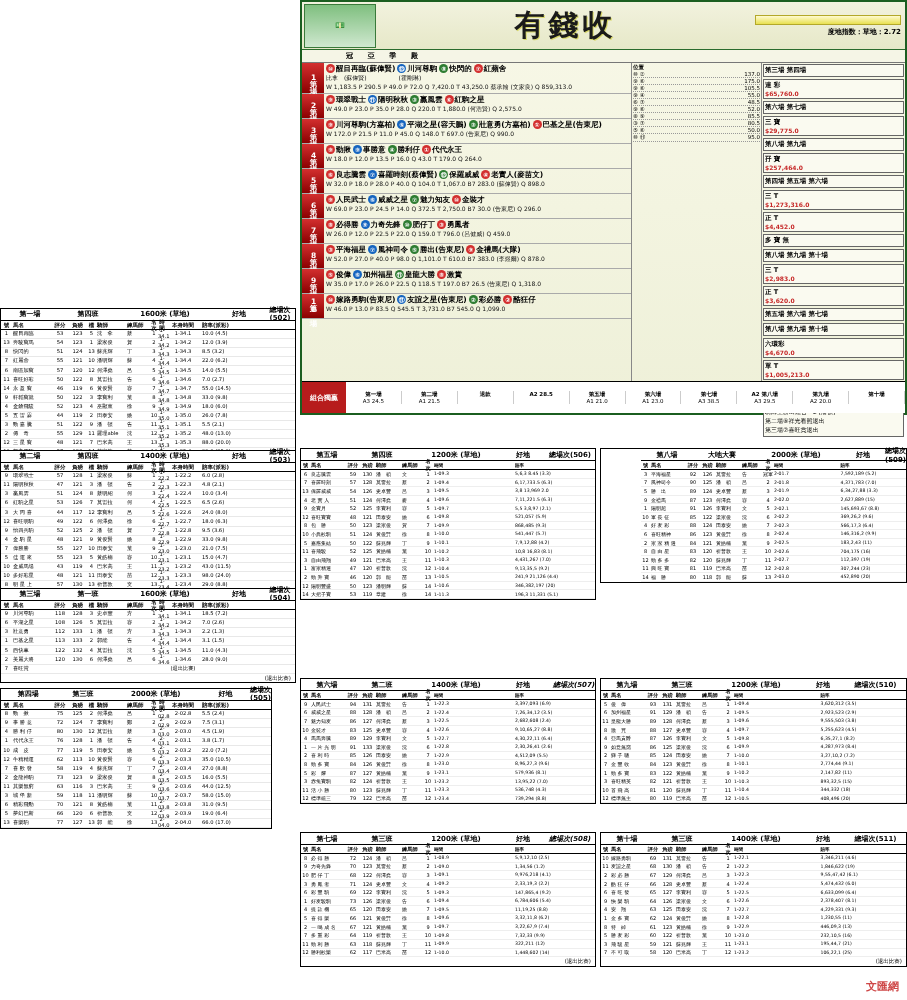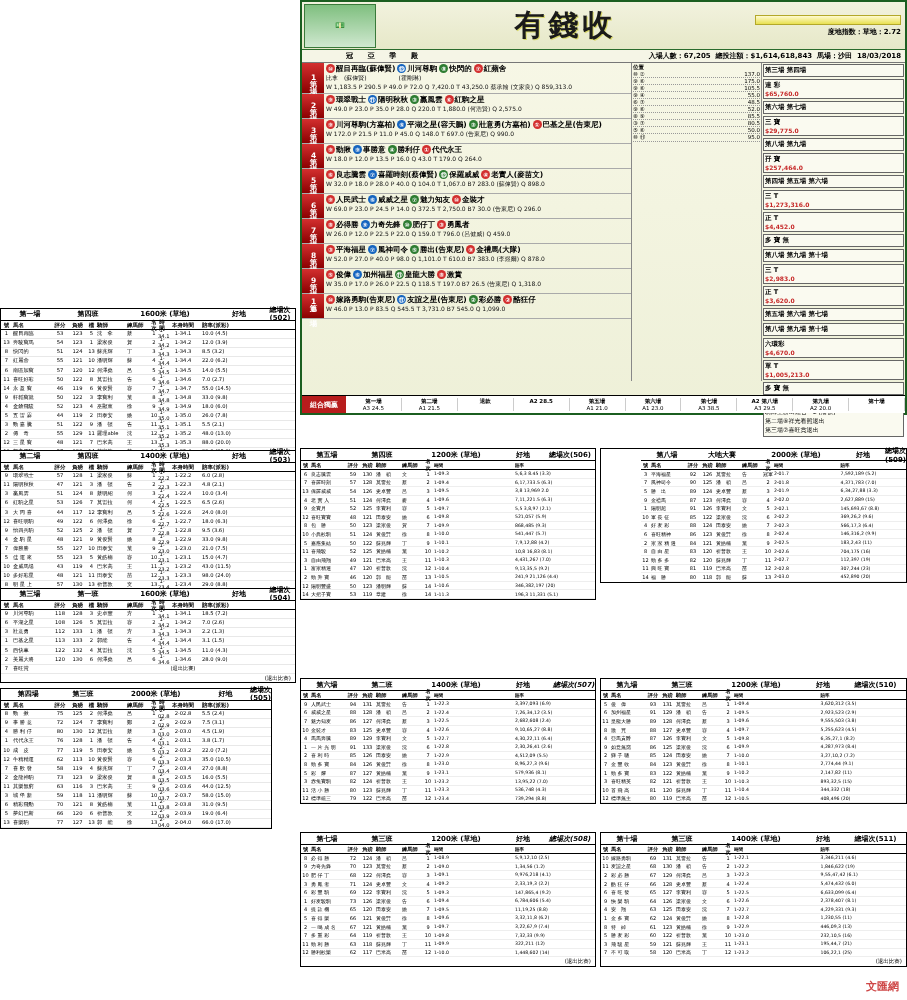--- a/index.html
+++ b/index.html
@@ -134,21 +134,21 @@
   .col-pools { width: 130px; border-right:1px solid #888; font-size:5.5px; padding:1px;}
   .pool-item { display:flex; justify-content:space-between; border-bottom:1px dotted #999; }
   .col-side { flex:1; font-size:6px; padding:1px; }
   .side-box { border:1px solid #666; margin-bottom:2px; padding:1px; background:#fafaf0;}
   .side-title { font-weight:bold; font-size:6.5px; }
   .red-txt { color:#c62828; font-weight:bold; }
 
   .combo-bar {
     position:absolute; left:0; bottom:0; width:100%;
     border-top:1px solid #000; background:#fff; font-size:6px;
-    display:flex; align-items:center; height: 18px;
+    display:flex; align-items:center; height: 32px;
   }
   .combo-label { width:44px; background:#b71c1c; color:#fff; font-weight:bold; text-align:center; font-size:7px; height:100%; display:flex;align-items:center;justify-content:center;}
   .combo-cells { flex:1; display:flex; }
   .combo-cell { flex:1; border-right:1px solid #ccc; text-align:center; font-size:5.5px;}
   .combo-cell .t { font-weight:bold; }
 
   
   .tip-table {
     position:absolute; border:1px solid #000; background:#fff;
     font-size:5px;
@@ -195,26 +195,20 @@
     <div class="meta-line">
       <div class="meta-left">
         <span>冠</span>
         &nbsp;&nbsp;&nbsp;&nbsp;
         <span>亞</span>
         &nbsp;&nbsp;&nbsp;&nbsp;
         <span>季</span>
         &nbsp;&nbsp;&nbsp;&nbsp;
         <span>殿</span>
       </div>
-      <div class="meta-right">
-        <span>入場人數：</span><span>67,205</span>
-        &nbsp;<span>總投注額：</span><span>$1,614,618,843</span>
-        &nbsp;<span>馬場：</span><span>沙田</span>
-        &nbsp;<span>18/03/2018</span>
-      </div>
     </div>
 
     <div class="board-body" style="height:318px;">
       <div class="col-races" id="race-rows">
           <div class="race-row">
             <div class="race-badge">第1場</div>
             <div class="race-picks">
               <div class="pick-line">
                 <span><span class="pick-num">⑩</span><span class="pick-name">醒目再臨(蘇偉賢)</span></span>
                 <span><span class="pick-num b">⑬</span><span class="pick-name">川河尊駒</span></span>

